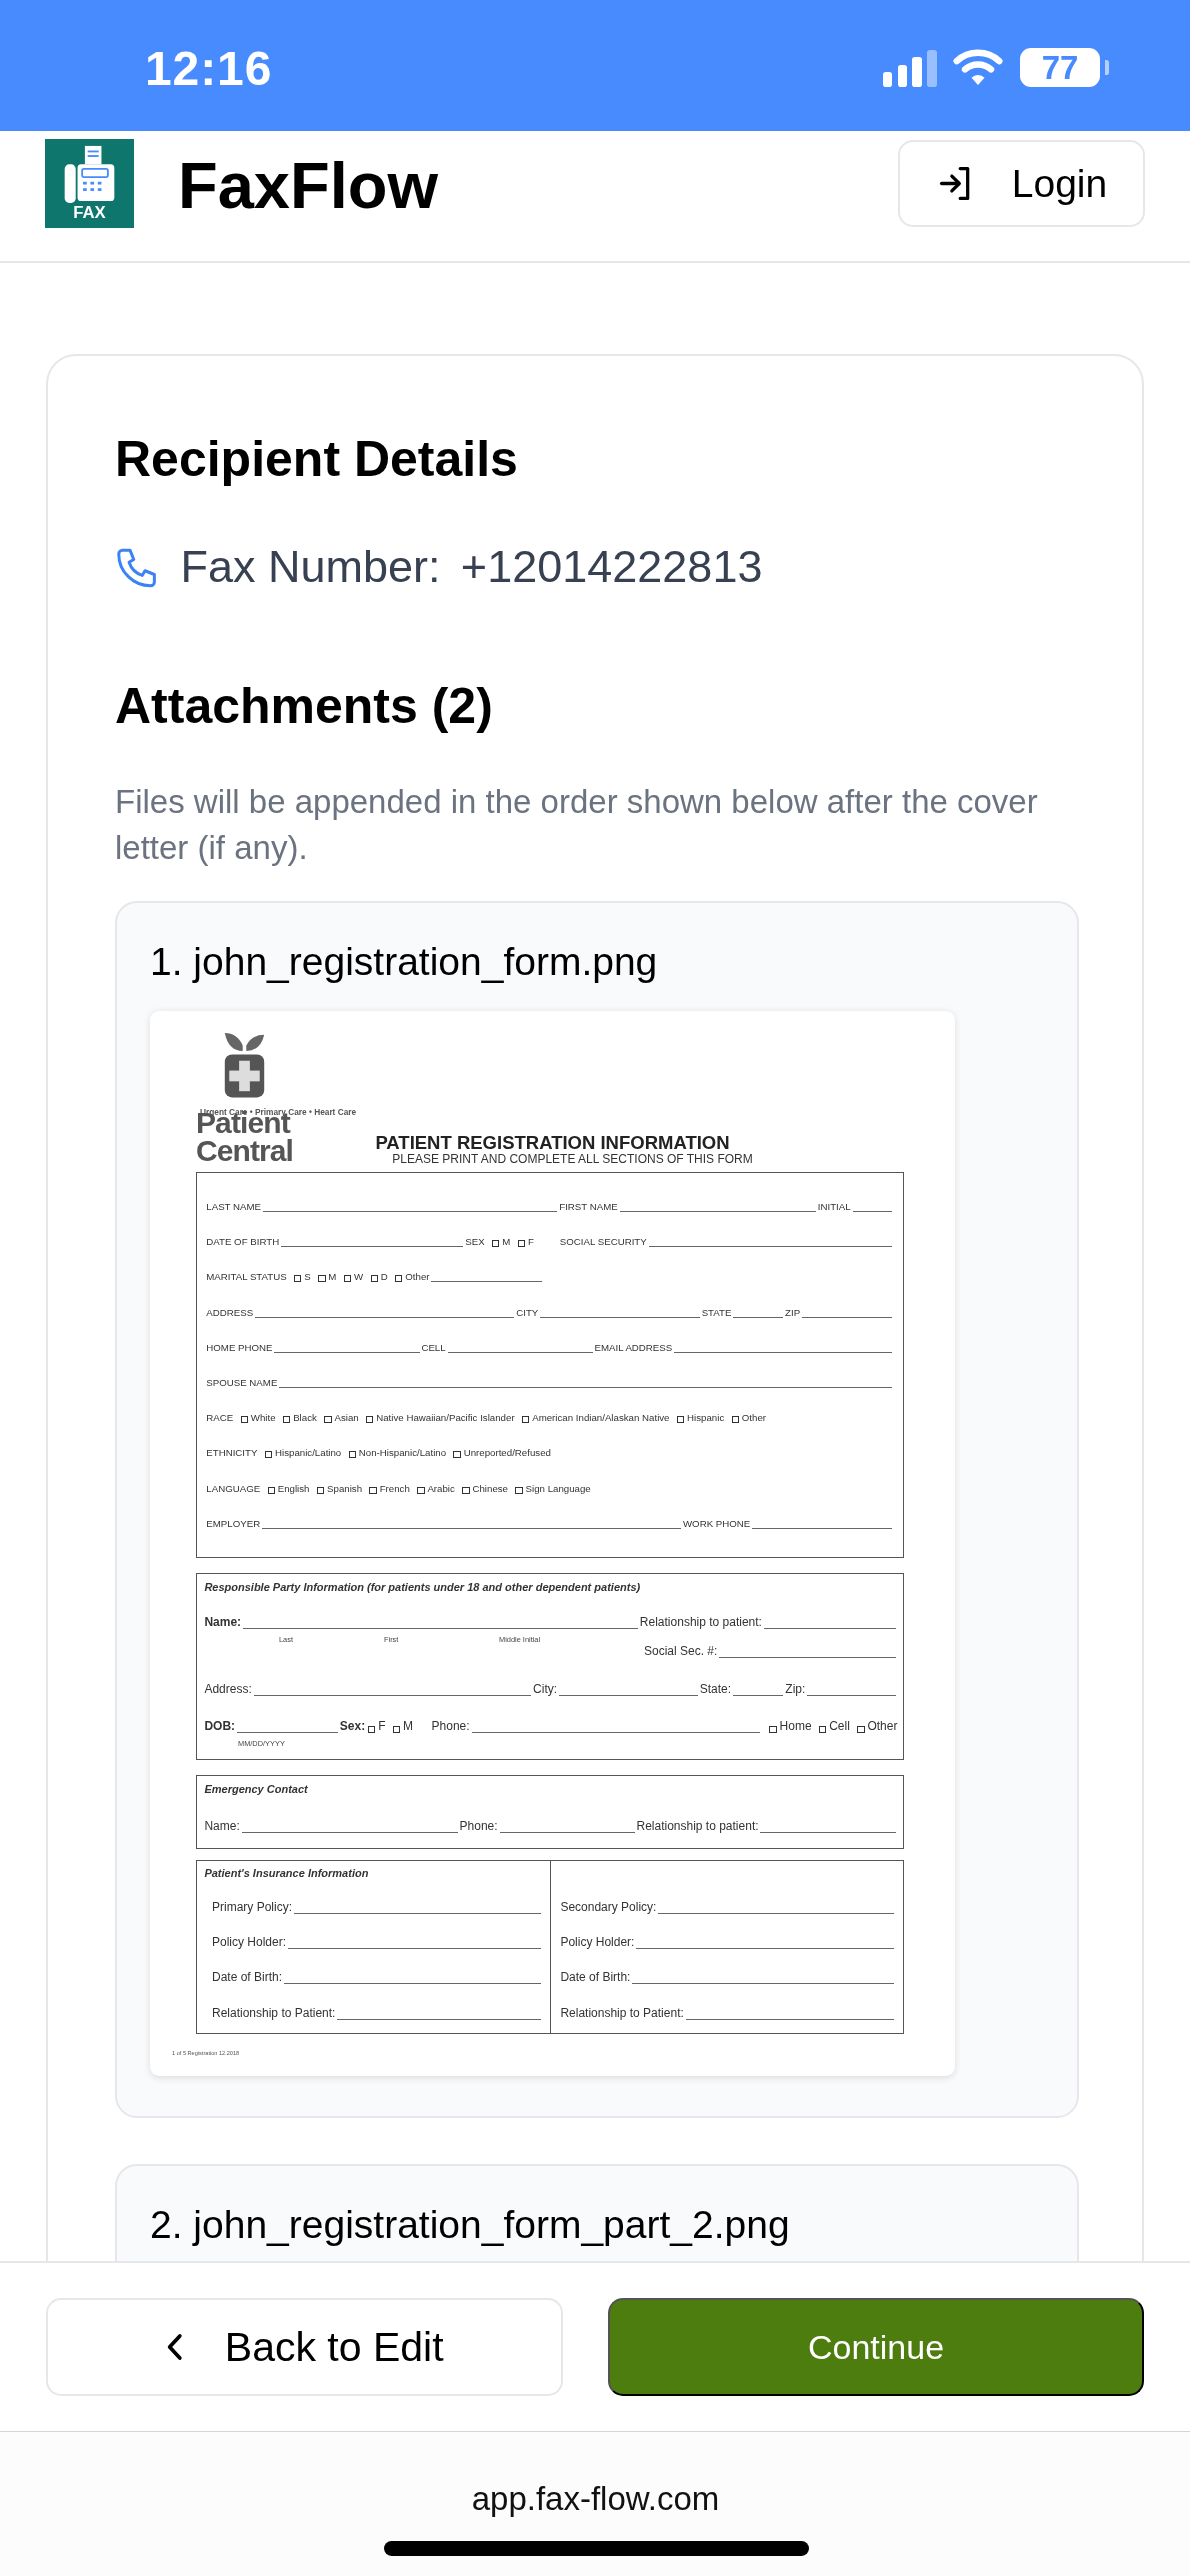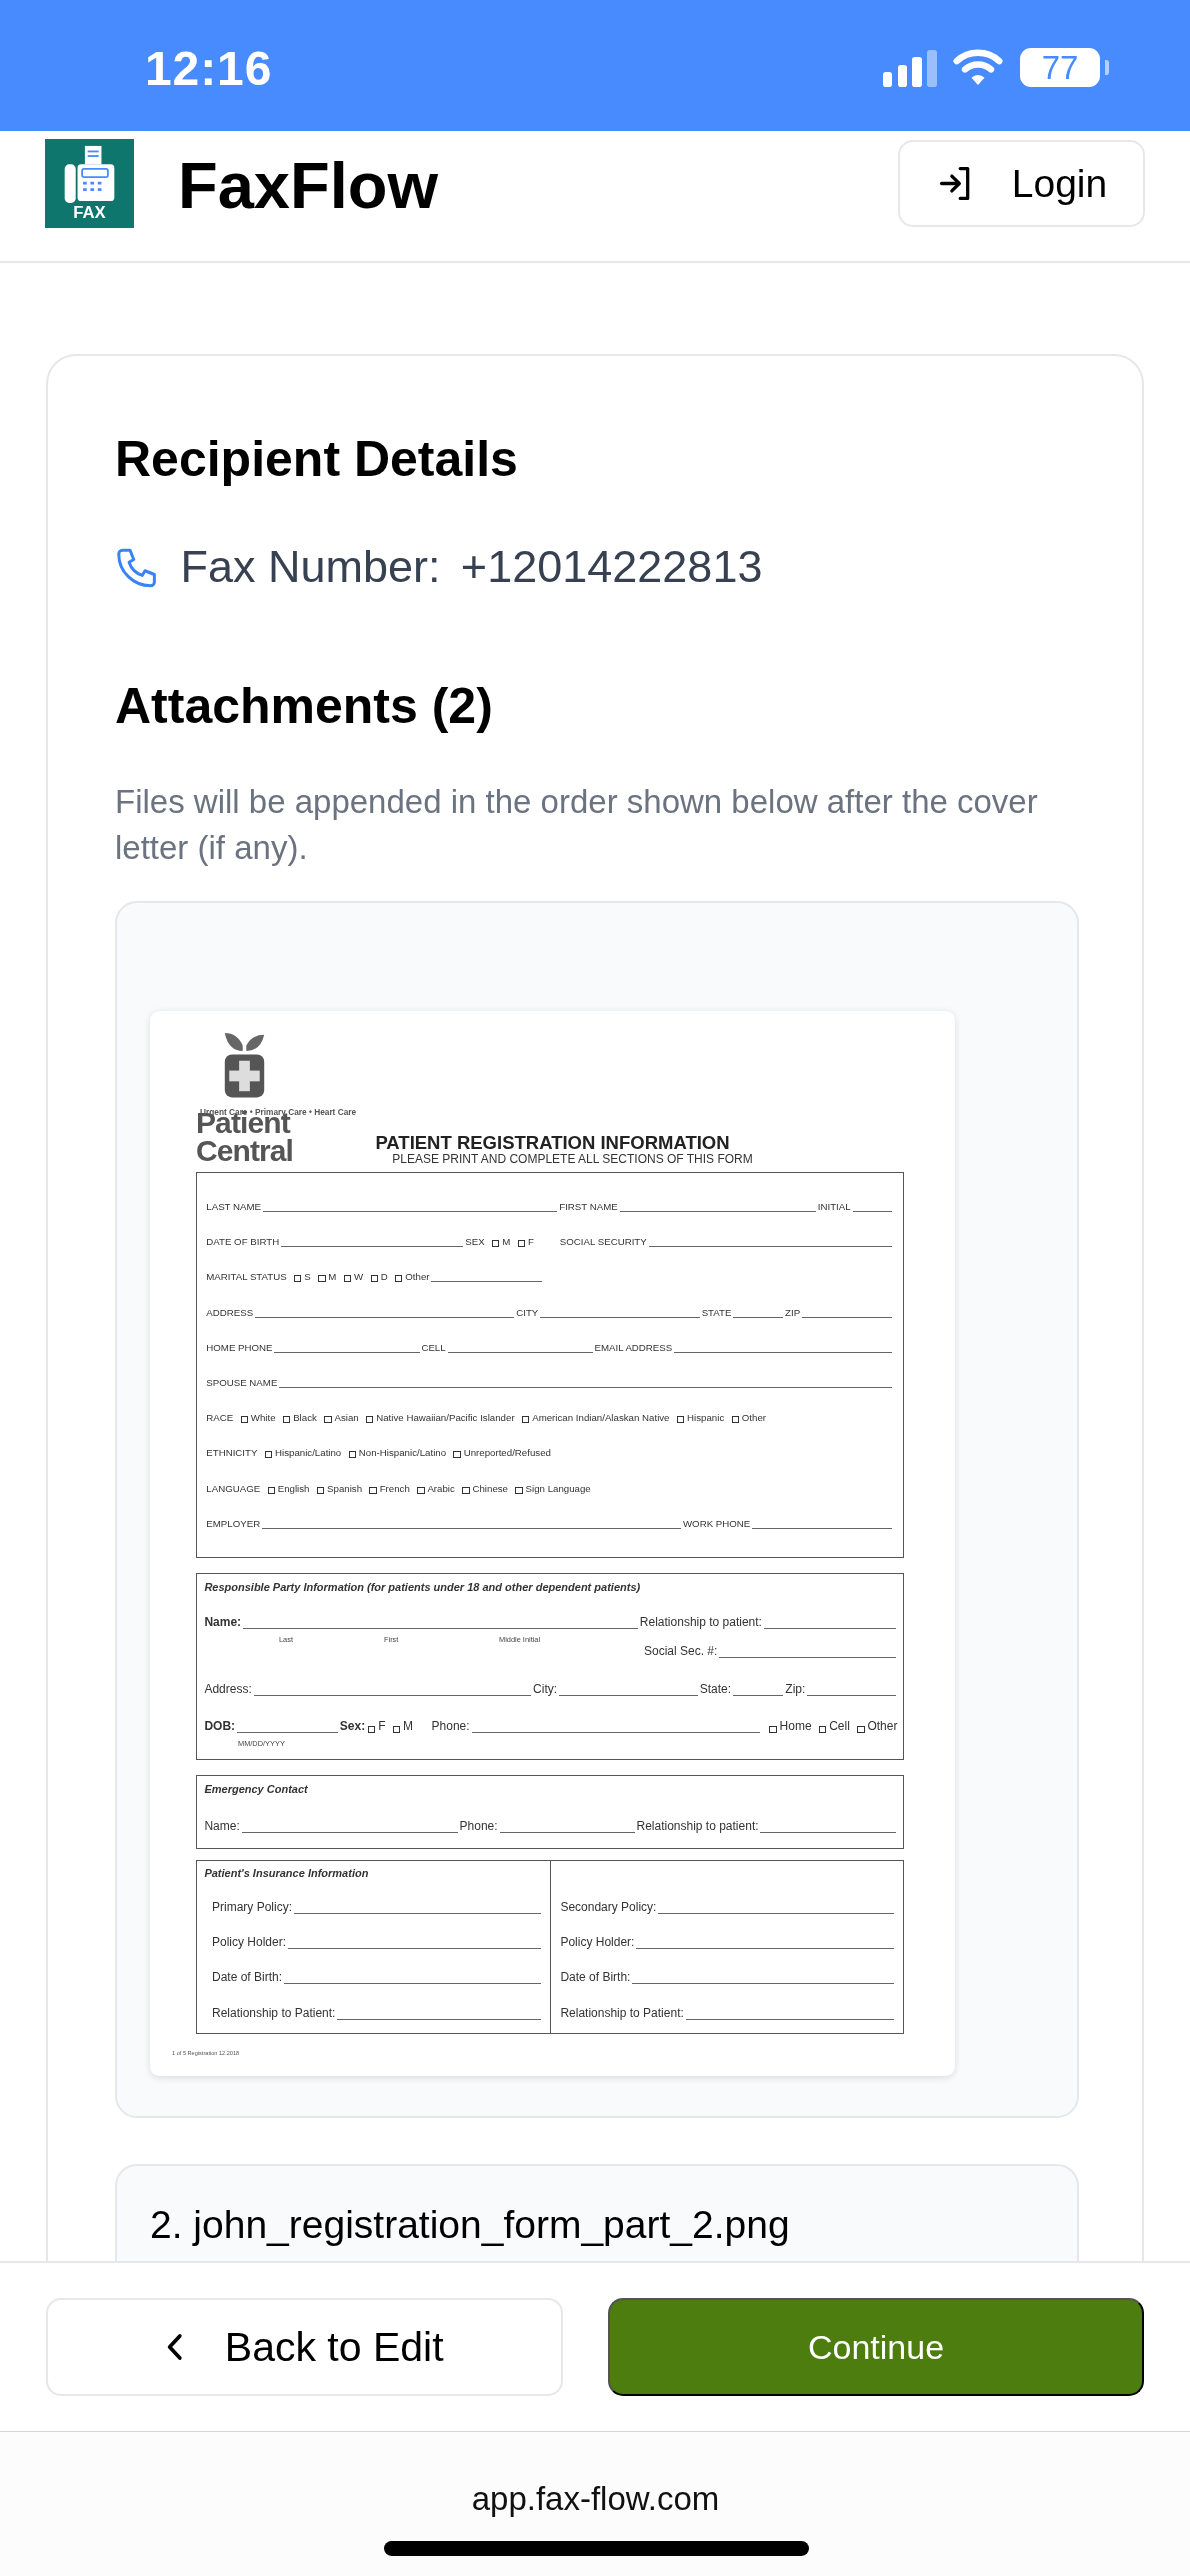--- a/index.html
+++ b/index.html
@@ -2,21 +2,21 @@
 <html style="font-size:15px"><head>
 <meta charset="utf-8">
 <style>
   * { box-sizing: border-box; margin: 0; padding: 0; }
   html, body { width: 1191px; height: 2576px; overflow: hidden; background: #ffffff; font-family: "Liberation Sans", "DejaVu Sans", sans-serif; }
   .status-bar { position: absolute; left: 0; top: 0; width: 1191px; height: 131px; background: #478bff; color: #fff; }
   .status-time { position: absolute; left: 145px; top: 41px; font-size: 48px; font-weight: 600; letter-spacing: 0.9px; }
   .status-icons { position: absolute; right: 91px; top: 48px; display: flex; align-items: center; gap: 16.7px; }
   .signal { display: flex; align-items: flex-end; gap: 5.6px; height: 39px; }
   .signal span { width: 9.3px; background: #fff; border-radius: 2.8px; }
-  .battery { width: 80px; height: 39px; background: #fff; border-radius: 11px; color: #478bff; font-weight: 400; font-size: 33px; display: flex; align-items: center; justify-content: center; position: relative; }
+  .battery { width: 80px; height: 39px; background: #fff; border-radius: 11px; color: #478bff; font-weight: 700; font-size: 33px; display: flex; align-items: center; justify-content: center; position: relative; }
   .battery::after { content: ""; position: absolute; right: -9.3px; top: 12px; width: 4.6px; height: 15px; background: rgba(255,255,255,0.6); border-radius: 0 2.8px 2.8px 0; }
 
   .app-header { position: absolute; left: 0; top: 131px; width: 1191px; height: 132px; background: #fff; border-bottom: 2.8px solid #e5e7eb; }
   .logo { position: absolute; left: 45px; top: 8.3px; width: 89px; height: 89px; background: #0f766e; display: flex; flex-direction: column; align-items: center; justify-content: flex-end; padding-bottom: 5.6px; }
   .logo-label { color: #fff; font-weight: 700; font-size: 16.7px; }
   .app-title { position: absolute; left: 178px; top: 16.7px; font-size: 65px; font-weight: 700; color: #000; }
   .login-btn { position: absolute; right: 46px; top: 9.3px; width: 247px; height: 87px; border: 2.8px solid #e5e7eb; border-radius: 15px; background: #fff; display: flex; align-items: center; justify-content: center; gap: 35px; font-size: 39px; color: #000; }
 
   .card { position: absolute; left: 46px; top: 354px; width: 1098px; height: 2225px; border: 2.8px solid #e5e7eb; border-radius: 30px; background: #fff; }
   .h2 { position: absolute; left: 67px; font-size: 50px; font-weight: 700; color: #000; }
@@ -109,20 +109,21 @@
     <svg width="45" height="46" viewBox="0 0 24 24" fill="none" stroke="#3b82f6" stroke-width="1.6" stroke-linejoin="round">
       <path d="M4 3 L8 3 L10 8 L7.5 9.5 A11 11 0 0 0 14.5 16.5 L16 14 L21 16 L21 20 A2 2 0 0 1 19 22 A17 17 0 0 1 2 5 A2 2 0 0 1 4 3 Z"></path>
     </svg>
     <span>Fax Number:</span>
     <span>+12014222813</span>
   </div>
   <div class="h2" style="top:321px">Attachments (2)</div>
   <div class="subtext">Files will be appended in the order shown below after the cover letter (if any).</div>
 
   <div class="attach" style="top:545px;height:1217px">
+    <div class="attach-title" style="top:37px">1. john_registration_form.png</div>
     <div class="preview">
       <div class="doc-logo">
         <svg class="doc-logo-mark" width="45" height="74" viewBox="0 0 48 80">
           <path d="M2 2 Q16 2 22 16 L22 22 Q6 22 2 2Z" fill="#666"></path>
             <path d="M46 4 Q32 4 26 16 L26 22 Q42 22 46 4Z" fill="#666"></path>
           <rect x="2" y="26" width="44" height="48" rx="8" fill="#555"></rect>
           <rect x="18" y="33" width="12" height="34" fill="#ddd"></rect>
             <rect x="7" y="44" width="34" height="12" fill="#ddd"></rect>
         </svg>
         <div class="doc-logo-text">

